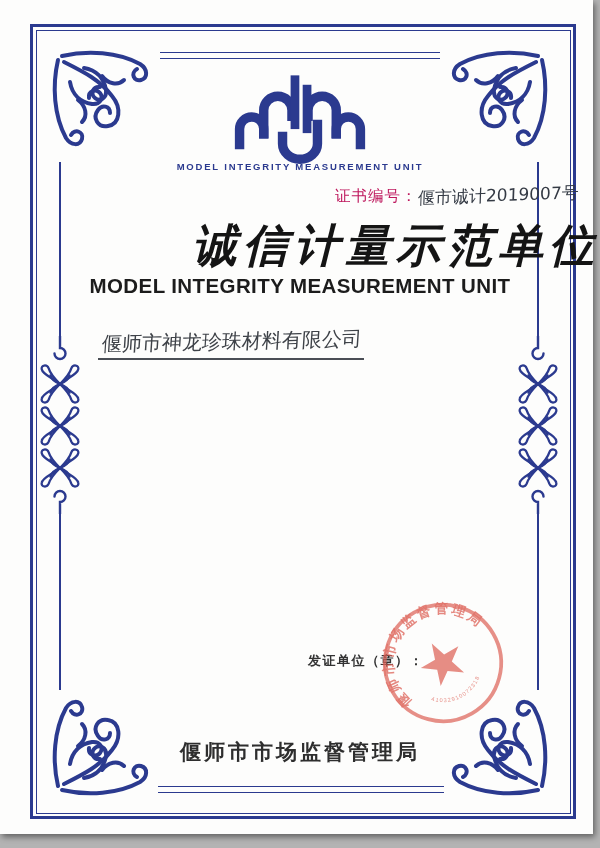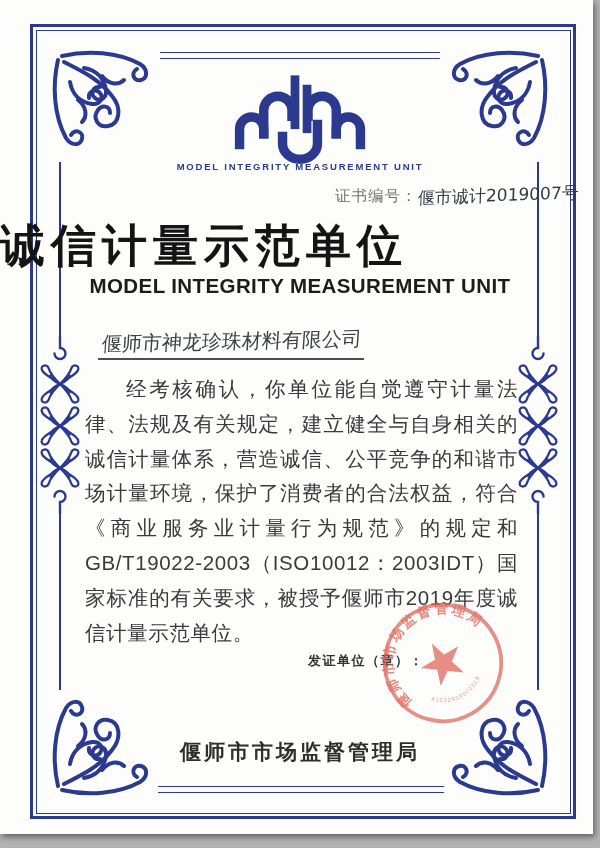--- a/index.html
+++ b/index.html
@@ -39,30 +39,30 @@
   .logo-wrap { position:absolute; left:0; width:600px; top:70px; text-align:center; }
   .logo-wrap svg { width:148px; height:94px; }
   .logo-sub {
     position:absolute; left:0; width:600px; top:161px; text-align:center;
     color:var(--navy); font-weight:bold; font-size:9.5px; letter-spacing:1.8px;
   }
 
   .cert-no {
     position:absolute; left:335px; top:184px; white-space:nowrap;
   }
-  .cert-no .lbl { font-family:Liberation Sans, sans-serif; font-size:15.5px; color:#737373; letter-spacing:1px;margin-top:32px; }
+  .cert-no .lbl { font-family:Liberation Sans, sans-serif; font-size:15.5px; color:#be185d; letter-spacing:1px;margin-top:32px; }
   .cert-no .val {
     display:inline-block; font-size:17px; color:#343a44;
     transform:rotate(-2deg) skewX(-4deg); font-family:"DejaVu Sans", cursive, sans-serif;
   }
 
   .title {
-    position:absolute; left:0; width:600px; top:216px; text-align:left;
+    position:absolute; left:0; width:600px; top:216px; text-align:right;
     font-family:"Liberation Serif", "DejaVu Serif", serif;
-    font-size:45px; font-weight:900; color:#141414; letter-spacing:6px;
+    font-size:45px; font-weight:900; color:#141414; letter-spacing:6px;font-style:italic;
   }
   .title-en {
     position:absolute; left:0; width:600px; top:274px; text-align:center;
     font-size:20.5px; font-weight:800; color:#1c1c1c; letter-spacing:.4px;
   }
 
   .awardee {
     position:absolute; left:102px; top:328px; width:270px;
     font-size:20px; color:#3e4248; white-space:nowrap;
     transform:rotate(-1.2deg) skewX(-5deg);
@@ -274,21 +274,20 @@
     <div class="cert-no">
       <span class="lbl">证书编号：</span><span class="val">偃市诚计2019007号</span>
     </div>
 
     <div class="title">诚信计量示范单位</div>
     <div class="title-en">MODEL INTEGRITY MEASUREMENT UNIT</div>
 
     <div class="awardee">偃师市神龙珍珠材料有限公司</div>
     <div class="awardee-line"></div>
 
-    <p class="body-text">经考核确认，你单位能自觉遵守计量法律、法规及有关规定，建立健全与自身相关的诚信计量体系，营造诚信、公平竞争的和谐市场计量环境，保护了消费者的合法权益，符合《商业服务业计量行为规范》的规定和GB/T19022-2003（ISO10012：2003IDT）国家标准的有关要求，被授予偃师市2019年度诚信计量示范单位。</p>
 
     <div class="issuer-row">发证单位（章）：</div>
 
     <div class="seal">
       <svg viewBox="0 0 160 160">
         <defs>
           <path id="sealArc" d="M 38,112 A 53,53 0 1 1 122,112"></path>
           <path id="sealArcB" d="M 45,103 A 42,42 0 0 0 115,103"></path>
         </defs>
         <circle cx="80" cy="80" r="62" fill="none" stroke="#dd6156" stroke-width="4" opacity="0.8"></circle>

